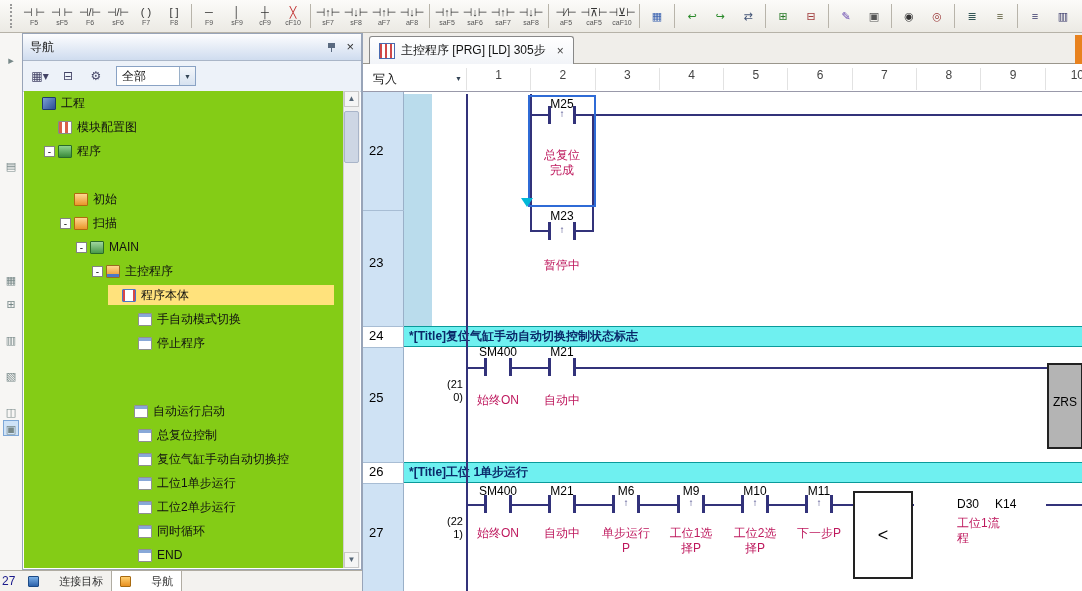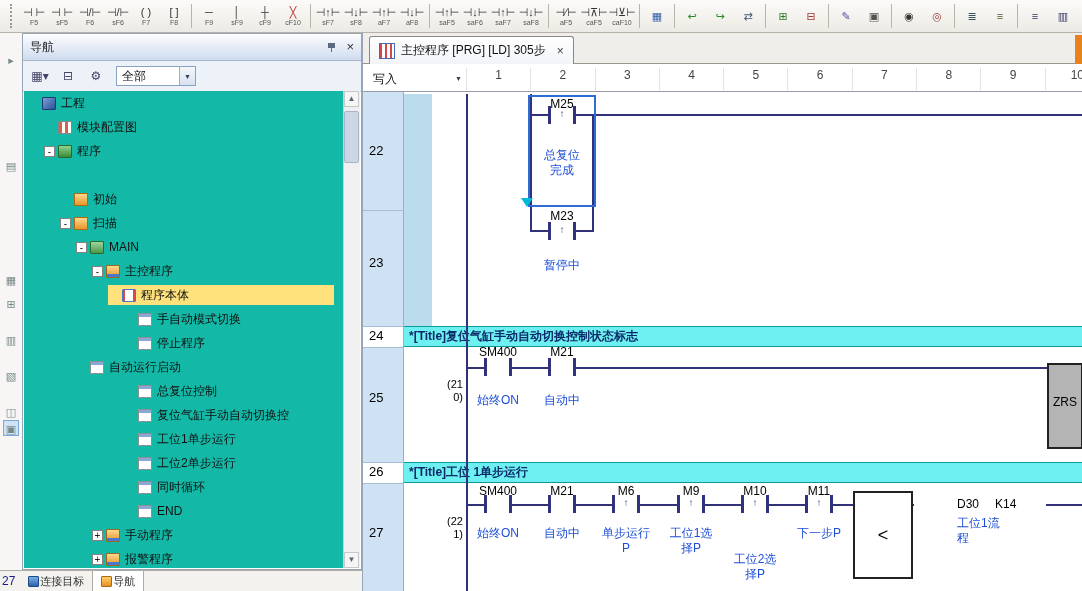--- a/index.html
+++ b/index.html
@@ -33,21 +33,21 @@
   .pin:before{content:"";position:absolute;left:2px;top:1px;width:7px;height:5px;background:#5a6a80;}
   .pin:after{content:"";position:absolute;left:5px;top:6px;width:1px;height:4px;background:#5a6a80;}
   .navx{font-size:13px;color:#333;margin-left:9px;line-height:12px;}
   .navtools{height:30px;background:#edf2f9;border-bottom:1px solid #c6cfdc;display:flex;align-items:center;padding:0 4px;}
   .ntbtn{height:22px;min-width:24px;display:flex;align-items:center;justify-content:center;
     font-size:12px;color:#446;border:1px solid transparent;border-radius:2px;margin-right:2px;}
   .combo{width:80px;height:20px;background:#fff;border:1px solid #89a2c4;display:flex;align-items:center;
     font-size:12px;color:#111;padding-left:5px;margin-left:5px;box-sizing:border-box;}
   .combo .arrowbox{margin-left:auto;width:15px;height:18px;background:linear-gradient(#f4f7fb,#d7e2f0);
     border-left:1px solid #9ab0c8;display:flex;align-items:center;justify-content:center;font-size:7px;color:#345;}
-  .tree{position:absolute;left:1px;top:57px;right:17px;bottom:1px;overflow:hidden;background:#14b8a6;}
+  .tree{position:absolute;left:1px;top:57px;right:17px;bottom:1px;overflow:hidden;background:#84cc16;}
   .trow{height:24px;display:flex;align-items:center;box-sizing:border-box;}
   .trow .inner{display:flex;align-items:center;height:20px;}
   .trow.selected .inner{background:#ffe27c;flex:1;margin-right:10px;}
   .xb{width:11px;height:11px;border:1px solid #838383;background:#fff;font-size:10px;line-height:9px;
     text-align:center;color:#222;flex:none;margin-right:3px;box-sizing:border-box;}
   .xb:empty{visibility:hidden;}
   .ic{width:14px;height:13px;flex:none;margin-right:5px;box-sizing:border-box;border-radius:1px;}
   .ic-project{background:linear-gradient(135deg,#7a9fd4,#2c4f94);border:1px solid #1e3a70;}
   .ic-module{background:repeating-linear-gradient(90deg,#d86048 0 3px,#fff 3px 6px);border:1px solid #888;}
   .ic-folder{background:linear-gradient(#8fd48f,#3a8a3a);border:1px solid #2a6a2a;}
@@ -60,21 +60,21 @@
   .ic-navigation{background:linear-gradient(#ffd070,#e89020);border:1px solid #a86a10;}
   .tl{font-size:12px;color:#111;white-space:nowrap;}
   .vscroll{position:absolute;right:1px;top:57px;width:16px;bottom:1px;background:#f0f0f0;border-left:1px solid #d0d0d0;}
   .sbtn{position:absolute;left:0;width:15px;height:16px;background:#f5f5f5;border:1px solid #c8c8c8;
     font-size:8px;color:#567;text-align:center;line-height:14px;box-sizing:border-box;}
   .sthumb{position:absolute;left:0;top:20px;width:15px;height:52px;background:#cdd6e4;border:1px solid #a8b4c8;border-radius:2px;box-sizing:border-box;}
   
   .btabs{position:absolute;left:0;top:570px;width:362px;height:21px;background:#f3f2ef;
     border-top:1px solid #b0aca2;display:flex;align-items:center;font-size:11px;color:#333;box-sizing:border-box;}
   .btabs .num{color:#1a1a8c;font-size:12px;margin:0 5px 0 2px;}
-  .btab{display:flex;align-items:center;gap:1px;padding:0 8px;height:20px;text-align:center;}
+  .btab{display:flex;align-items:center;gap:20px;padding:0 8px;height:20px;text-align:center;}
   .btab.active{background:#fff;border-left:1px solid #b0aca2;border-right:1px solid #b0aca2;}
   .btab .ic{width:11px;height:11px;margin-right:0;}
   
   .editor{position:absolute;left:362px;top:33px;width:720px;height:558px;background:#fff;
     border-left:1px solid #98a4b8;box-sizing:border-box;}
   .tabbar{position:absolute;left:0;top:0;width:100%;height:31px;background:#f0eeea;border-bottom:1px solid #9a968c;box-sizing:border-box;}
   .tab{position:absolute;left:6px;top:3px;height:28px;background:linear-gradient(#ffffff,#f2f4f8);
     border:1px solid #888;border-bottom:none;border-radius:3px 3px 0 0;display:flex;align-items:center;padding:0 9px;gap:6px;box-sizing:border-box;}
   .tabico{width:14px;height:14px;background:repeating-linear-gradient(90deg,#d04848 0 2px,#fff 2px 5px);border:1px solid #4a6ab0;flex:none;}
   .tabtitle{font-size:12px;color:#111;white-space:nowrap;}
@@ -91,21 +91,21 @@
   .numsep{position:absolute;left:0;width:41px;height:1px;background:#a8bdd4;}
   .rownum{position:absolute;left:6px;font-size:13px;color:#000;}
   .stripcol{position:absolute;left:41px;top:2px;width:28px;height:232px;background:#badcec;}
   .titlerow{position:absolute;left:41px;right:0;height:21px;background:#6ff0f0;border-top:1px solid #0a9a9a;
     border-bottom:1px solid #0a9a9a;font-size:12px;font-weight:bold;color:#0a2a6a;line-height:19px;padding-left:5px;box-sizing:border-box;}
   .cline{position:absolute;height:2px;background:#32327a;}
   .vline{position:absolute;width:2px;background:#32327a;}
   .contact{position:absolute;width:28px;height:18px;background:#fff;border-left:3px solid #32327a;
     border-right:3px solid #32327a;box-sizing:border-box;text-align:center;font-size:10px;line-height:16px;color:#32327a;}
   .devlabel{position:absolute;width:56px;text-align:center;font-size:12px;color:#000;white-space:nowrap;}
-  .comment{position:absolute;text-align:center;font-size:12px;line-height:15px;color:#1d4ed8;word-break:break-all;}
+  .comment{position:absolute;text-align:center;font-size:12px;line-height:15px;color:#be185d;word-break:break-all;}
   .step{position:absolute;left:76px;width:24px;font-size:11px;line-height:13px;color:#000;word-break:break-all;text-align:right;}
   .selrect{position:absolute;left:165px;top:3px;width:68px;height:112px;border:2px solid #2f6bd6;box-sizing:border-box;}
   .marker{position:absolute;left:158px;top:106px;width:0;height:0;border-left:6px solid transparent;
     border-right:6px solid transparent;border-top:9px solid #00b8d8;}
   .zrs{position:absolute;left:684px;top:271px;width:36px;height:86px;background:#b4b4b4;border:2px solid #222;
     box-sizing:border-box;font-size:12px;color:#000;padding:30px 0 0 4px;overflow:hidden;}
   .cmpbox{position:absolute;left:490px;top:399px;width:60px;height:88px;background:#fff;border:2px solid #222;
     box-sizing:border-box;display:flex;align-items:center;justify-content:center;font-size:18px;color:#000;}
   .patch{position:absolute;left:551px;top:400px;width:132px;height:86px;background:#fff;}
   .opnd{position:absolute;font-size:12px;color:#000;}
@@ -386,21 +386,21 @@
             <span class="tl">手自动模式切换</span>
           </span>
         </div>
         <div class="trow" style="padding-left: 100px;">
           <span class="inner">
             <span class="xb"></span>
             <span class="ic ic-leaf"></span>
             <span class="tl">停止程序</span>
           </span>
         </div>
-        <div class="trow" style="padding-left: 52px;">
+        <div class="trow" style="padding-left: 96px; margin-top: 44px;">
           <span class="inner">
             <span class="xb"></span>
             <span class="ic ic-leaf"></span>
             <span class="tl">自动运行启动</span>
           </span>
         </div>
         <div class="trow" style="padding-left: 100px;">
           <span class="inner">
             <span class="xb"></span>
             <span class="ic ic-leaf"></span>
@@ -571,21 +571,21 @@
       <div class="contact" style="left:249px;top:403px">↑</div>
       <span class="devlabel" style="left:235px;top:392px">M6</span>
       <div class="comment" style="left:237px;top:434px;width:52px">单步运行P</div>
 
       <div class="contact" style="left:314px;top:403px">↑</div>
       <span class="devlabel" style="left:300px;top:392px">M9</span>
       <div class="comment" style="left:302px;top:434px;width:52px">工位1选择P</div>
 
       <div class="contact" style="left:378px;top:403px">↑</div>
       <span class="devlabel" style="left:364px;top:392px">M10</span>
-      <div class="comment" style="left:366px;top:460px;width:52px">工位2选择P</div>
+      <div class="comment" style="left:366px;top:434px;width:52px">工位2选择P</div>
 
       <div class="contact" style="left:442px;top:403px">↑</div>
       <span class="devlabel" style="left:428px;top:392px">M11</span>
       <div class="comment" style="left:430px;top:434px;width:52px">下一步P</div>
 
       <div class="patch"></div>
       <div class="cmpbox">&lt;</div>
       <span class="opnd" style="left:594px;top:405px">D30</span>
       <span class="opnd" style="left:632px;top:405px">K14</span>
       <div class="comment" style="left:594px;top:424px;width:52px;text-align:left">工位1流程</div>

